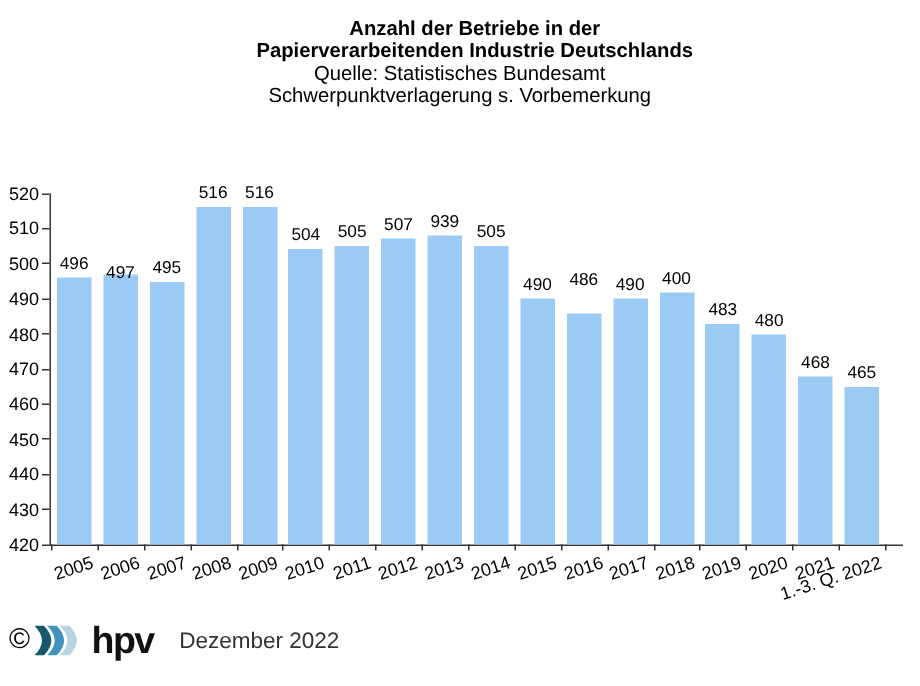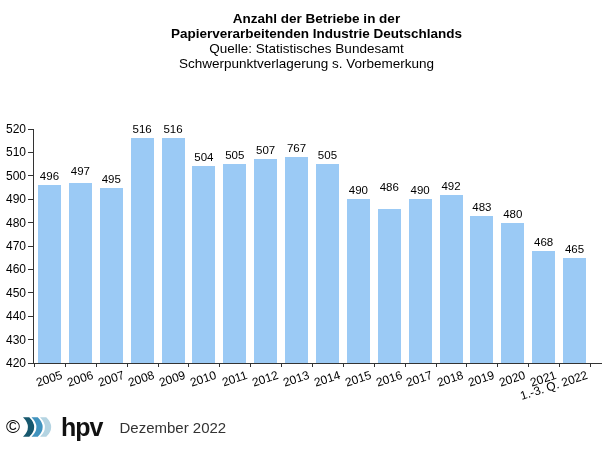--- a/index.html
+++ b/index.html
@@ -104,57 +104,57 @@
     <div class="y-label" style="top: 39.8px;">500</div>
     <div class="y-tick" style="top: 46.3px; background: rgb(51, 51, 51);"></div>
     <div class="y-label" style="top: 16.4px;">510</div>
     <div class="y-tick" style="top: 22.9px; background: rgb(51, 51, 51);"></div>
     <div class="y-label" style="top: -7px;">520</div>
     <div class="y-tick" style="top: -0.5px; background: rgb(51, 51, 51);"></div>
     <div class="bar" style="left: 3.94444px; width: 23px; height: 177.84px; background: rgb(155, 202, 245);"></div>
     <div class="value-label" style="left: 15.4444px; bottom: 180.84px; margin-top: 12px;">496</div>
     <div class="x-label" style="right: 542.556px; transform: rotate(-18deg);">2005</div>
     <div class="bar" style="left: 34.8333px; width: 23px; height: 180.18px; background: rgb(155, 202, 245);"></div>
-    <div class="value-label" style="left: 46.3333px; bottom: 186px;">497</div>
+    <div class="value-label" style="left: 46.3333px; bottom: 175px;">497</div>
     <div class="x-label" style="right: 511.667px; transform: rotate(-18deg);">2006</div>
     <div class="bar" style="left: 65.7222px; width: 23px; height: 175.5px; background: rgb(155, 202, 245);"></div>
     <div class="value-label" style="left: 77.2222px; bottom: 178.5px;">495</div>
     <div class="x-label" style="right: 480.778px; transform: rotate(-18deg);">2007</div>
     <div class="bar" style="left: 96.6111px; width: 23px; height: 224.64px; background: rgb(155, 202, 245);"></div>
     <div class="value-label" style="left: 108.111px; bottom: 227.64px;">516</div>
     <div class="x-label" style="right: 449.889px; transform: rotate(-18deg);">2008</div>
     <div class="bar" style="left: 127.5px; width: 23px; height: 224.64px; background: rgb(155, 202, 245);"></div>
     <div class="value-label" style="left: 139px; bottom: 227.64px;">516</div>
     <div class="x-label" style="right: 419px; transform: rotate(-18deg);">2009</div>
     <div class="bar" style="left: 158.389px; width: 23px; height: 196.56px; background: rgb(155, 202, 245);"></div>
     <div class="value-label" style="left: 169.889px; bottom: 199.56px;">504</div>
     <div class="x-label" style="right: 388.111px; transform: rotate(-18deg);">2010</div>
     <div class="bar" style="left: 189.278px; width: 23px; height: 198.9px; background: rgb(155, 202, 245);"></div>
     <div class="value-label" style="left: 200.778px; bottom: 201.9px;">505</div>
     <div class="x-label" style="right: 357.222px; transform: rotate(-18deg);">2011</div>
     <div class="bar" style="left: 220.167px; width: 23px; height: 203.58px; background: rgb(155, 202, 245);"></div>
     <div class="value-label" style="left: 231.667px; bottom: 206.58px;">507</div>
     <div class="x-label" style="right: 326.333px; transform: rotate(-18deg);">2012</div>
     <div class="bar" style="left: 251.056px; width: 23px; height: 205.92px; background: rgb(155, 202, 245);"></div>
-    <div class="value-label" style="left: 262.556px; bottom: 208.92px;">767</div>
+    <div class="value-label" style="left: 262.556px; bottom: 208.92px;">939</div>
     <div class="x-label" style="right: 295.444px; transform: rotate(-18deg);">2013</div>
     <div class="bar" style="left: 281.944px; width: 23px; height: 198.9px; background: rgb(155, 202, 245);"></div>
     <div class="value-label" style="left: 293.444px; bottom: 201.9px;">505</div>
     <div class="x-label" style="right: 264.556px; transform: rotate(-18deg);">2014</div>
     <div class="bar" style="left: 312.833px; width: 23px; height: 163.8px; background: rgb(155, 202, 245);"></div>
     <div class="value-label" style="left: 324.333px; bottom: 166.8px;">490</div>
     <div class="x-label" style="right: 233.667px; transform: rotate(-18deg);">2015</div>
     <div class="bar" style="left: 343.722px; width: 23px; height: 154.44px; background: rgb(155, 202, 245);"></div>
     <div class="value-label" style="left: 355.222px; bottom: 170px;">486</div>
     <div class="x-label" style="right: 202.778px; transform: rotate(-18deg);">2016</div>
     <div class="bar" style="left: 374.611px; width: 23px; height: 163.8px; background: rgb(155, 202, 245);"></div>
     <div class="value-label" style="left: 386.111px; bottom: 166.8px;">490</div>
     <div class="x-label" style="right: 171.889px; transform: rotate(-18deg);">2017</div>
     <div class="bar" style="left: 405.5px; width: 23px; height: 168.48px; background: rgb(155, 202, 245);"></div>
-    <div class="value-label" style="left: 417px; bottom: 171.48px;">492</div>
+    <div class="value-label" style="left: 417px; bottom: 171.48px;">400</div>
     <div class="x-label" style="right: 141px; transform: rotate(-18deg);">2018</div>
     <div class="bar" style="left: 436.389px; width: 23px; height: 147.42px; background: rgb(155, 202, 245);"></div>
     <div class="value-label" style="left: 447.889px; bottom: 150.42px;">483</div>
     <div class="x-label" style="right: 110.111px; transform: rotate(-18deg);">2019</div>
     <div class="bar" style="left: 467.278px; width: 23px; height: 140.4px; background: rgb(155, 202, 245);"></div>
     <div class="value-label" style="left: 478.778px; bottom: 143.4px;">480</div>
     <div class="x-label" style="right: 79.2222px; transform: rotate(-18deg);">2020</div>
     <div class="bar" style="left: 498.167px; width: 23px; height: 112.32px; background: rgb(155, 202, 245);"></div>
     <div class="value-label" style="left: 509.667px; bottom: 115.32px;">468</div>
     <div class="x-label" style="right: 48.3333px; transform: rotate(-18deg);">2021</div>

